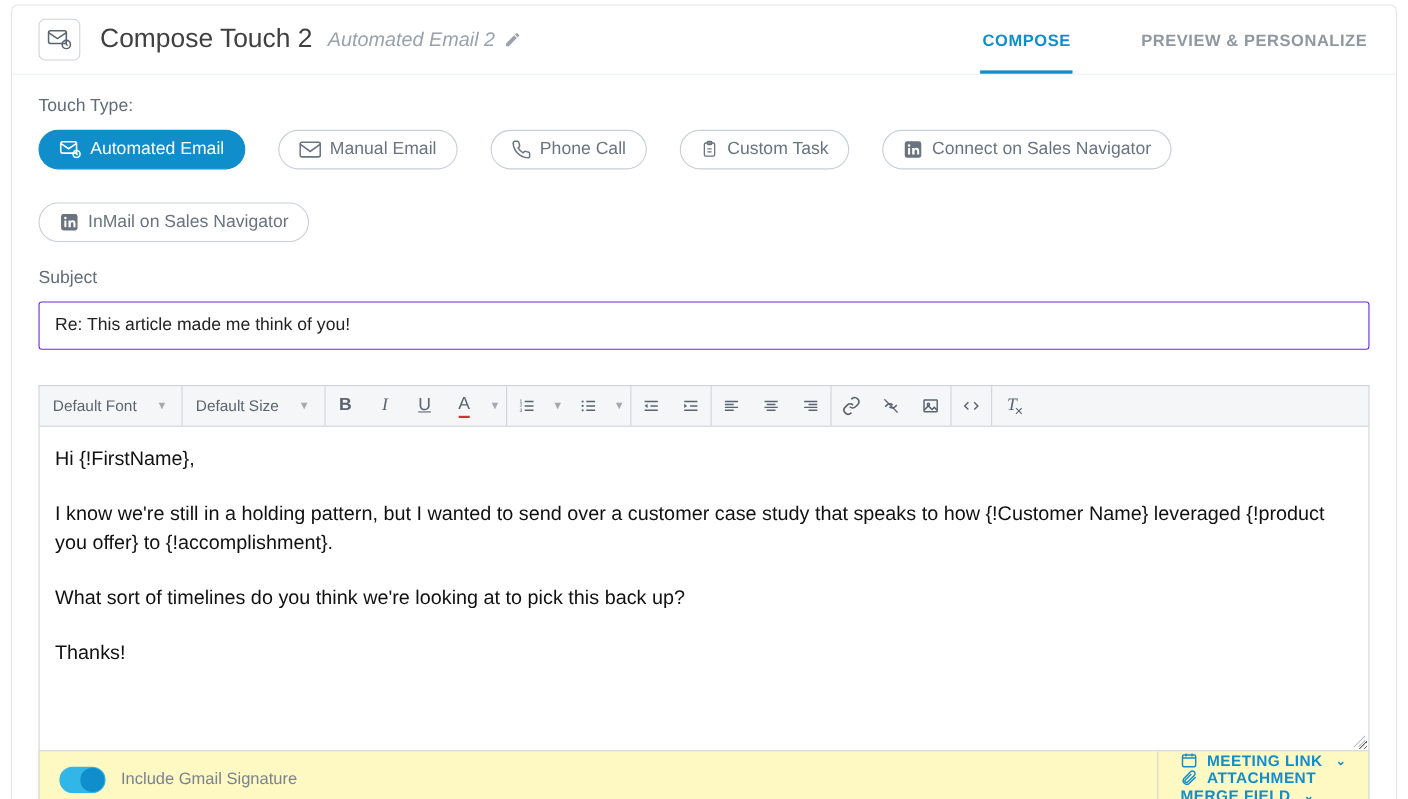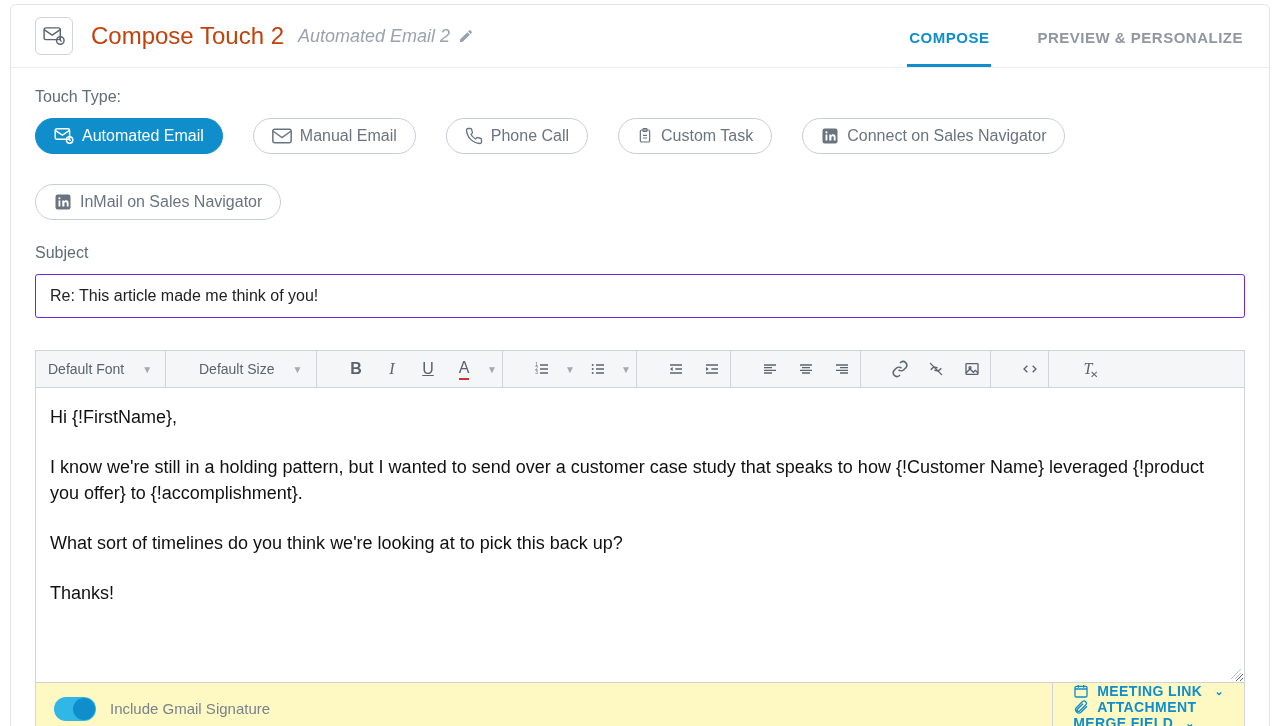--- a/index.html
+++ b/index.html
@@ -25,32 +25,32 @@
   .header-icon {
     width: 38px; height: 38px;
     border: 1px solid #d0d4d9;
     border-radius: 6px;
     display: flex; align-items: center; justify-content: center;
     margin-right: 18px;
     color: #5a6470;
   }
   .header-title {
     font-size: 24px;
-    color: #c2410c;
+    color: #404040;
     font-weight: 400;
     margin-right: 14px;
   }
   .header-subtitle {
     font-size: 18px;
     color: #9aa2ad;
     font-style: italic;
     margin-right: 8px;
   }
   .edit-pencil { color: #9aa2ad; cursor: pointer; }
-  .tabs { margin-left: auto; display: flex; gap: 44px; }
+  .tabs { margin-left: auto; display: flex; gap: 60px; }
   .tab {
     font-size: 15px;
     letter-spacing: 0.5px;
     font-weight: 600;
     color: #9097a0;
     padding: 10px 2px 18px 2px;
     margin-bottom: -13px;
     cursor: pointer;
   }
   .tab.active {
@@ -83,21 +83,20 @@
     margin-bottom: 32px;
   }
   .editor-wrap { padding: 0 24px 0 24px; }
   .toolbar {
     border: 1px solid #d0d4d9;
     background: #f5f6f7;
     display: flex;
     align-items: stretch;
     height: 38px;
     overflow: hidden;
-    gap: 21px;
   }
   .tb-group {
     display: flex; align-items: center;
     border-right: 1px solid #d0d4d9;
   }
   .tb-btn {
     width: 36px; height: 100%;
     display: flex; align-items: center; justify-content: center;
     color: #5a6470; cursor: pointer;
     font-size: 16px;

